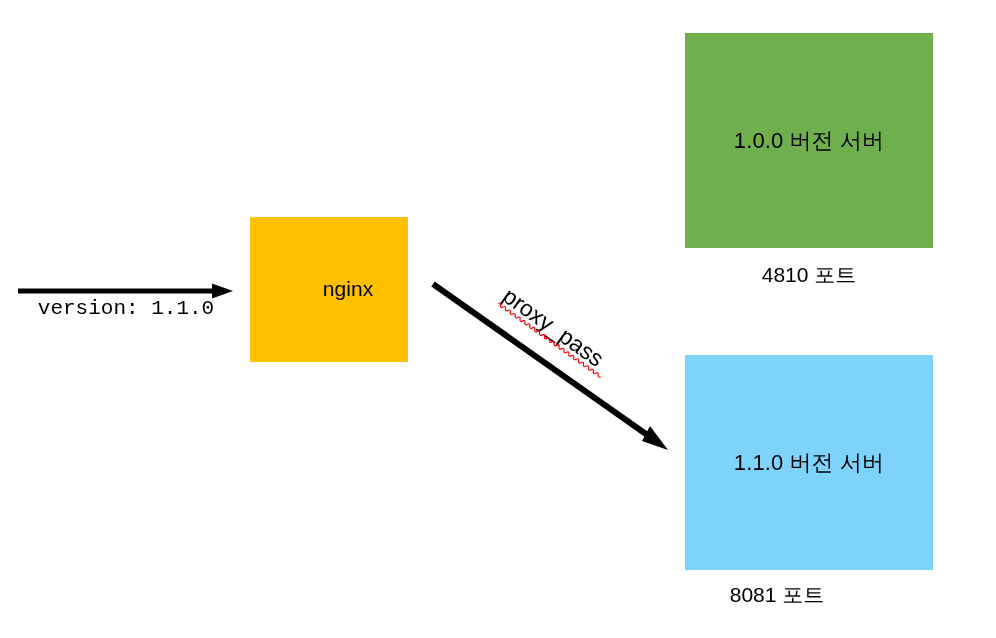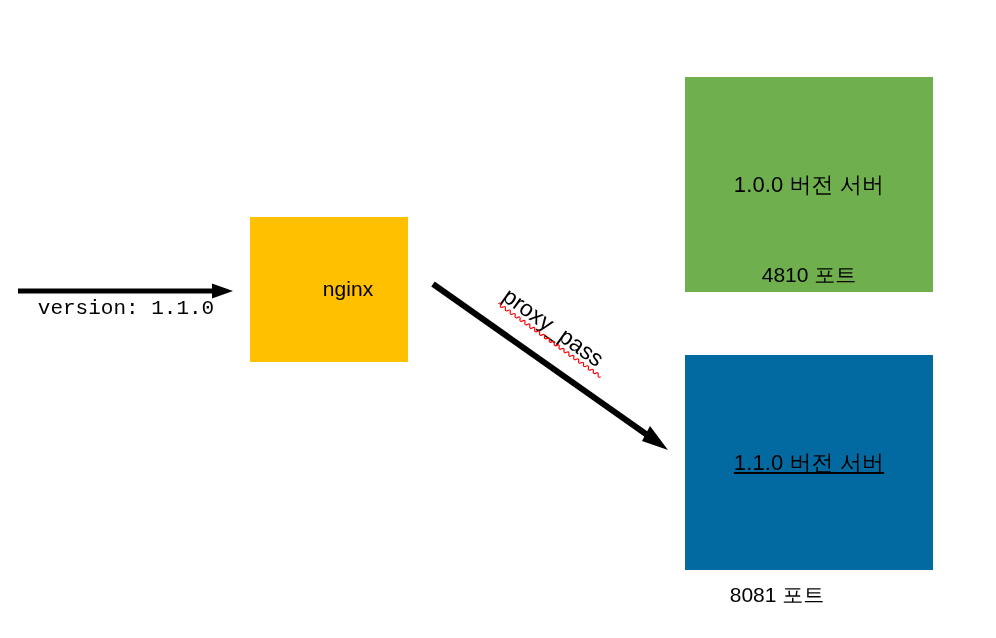--- a/index.html
+++ b/index.html
@@ -55,21 +55,20 @@
     padding-left: 38px;
   }
 
   #server-box-1 {
     left: 685px;
     top: 33px;
     width: 248px;
     height: 215px;
     background: #70af4d;
     font-size: 22px;
-    margin-top: 44px;
   }
 
   #server-box-2 {
     left: 685px;
     top: 355px;
     width: 248px;
     height: 215px;
     background: #70af4d;
     font-size: 22px;
   }
@@ -160,21 +159,21 @@
 
   <div class="node-box" id="nginx-box" style="background: rgb(255, 192, 0);">
     <span>nginx</span>
   </div>
 
   <div class="node-box" id="server-box-1" style="background: rgb(112, 175, 77);">
     <span>1.0.0 버전 서버</span>
   </div>
   <div class="caption" id="port-label-1">4810 포트</div>
 
-  <div class="node-box" id="server-box-2" style="background: #0369a1; text-decoration: underline;">
+  <div class="node-box" id="server-box-2" style="background: #7dd3fc;">
     <span>1.1.0 버전 서버</span>
   </div>
   <div class="caption" id="port-label-2">8081 포트</div>
 
 
   <div class="caption" id="version-label">version: 1.1.0</div>
 
   <div id="proxy-pass-wrap">
     <div id="proxy-pass-label">proxy_pass</div>
     <svg id="proxy-pass-squiggle" viewBox="0 0 128 6" width="128" height="6" preserveAspectRatio="none" xmlns="http://www.w3.org/2000/svg">

